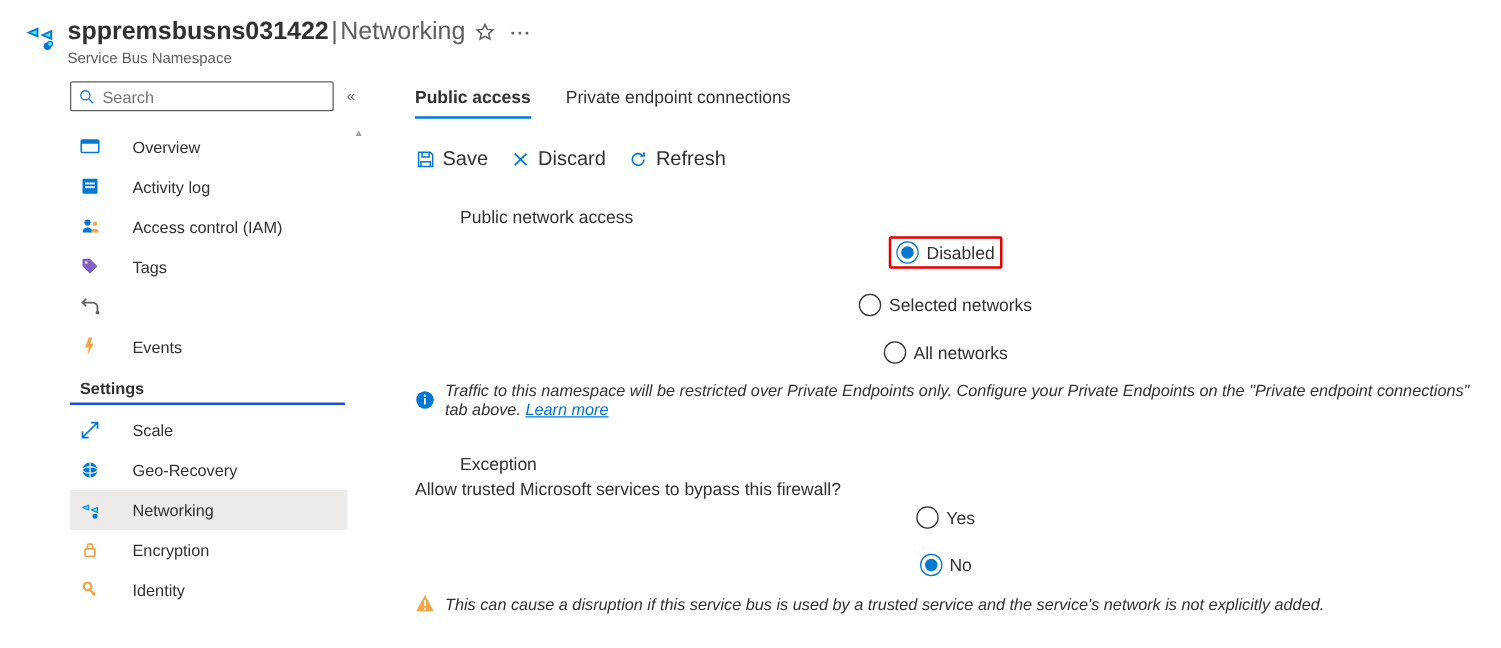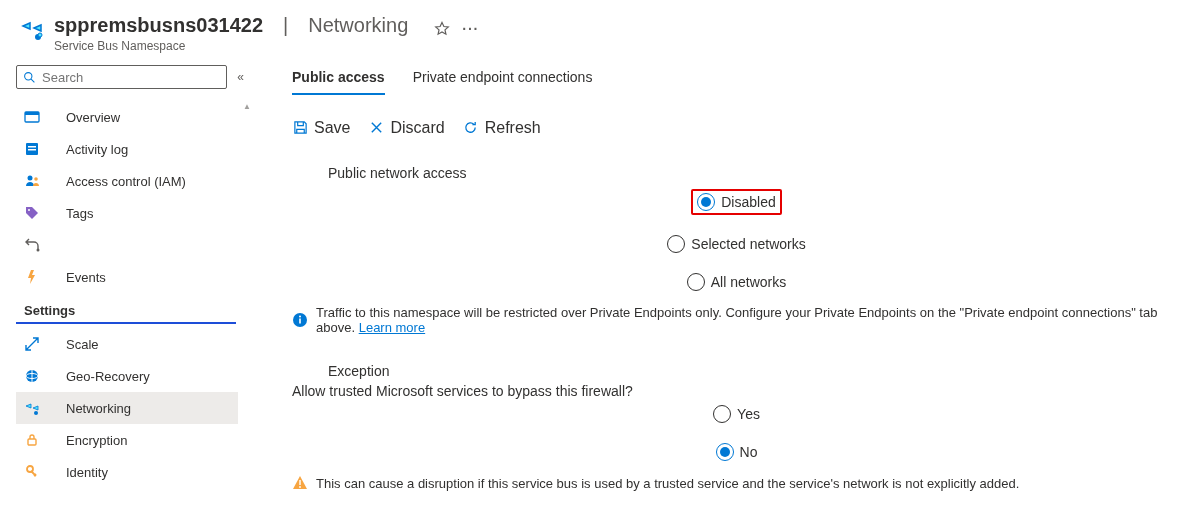--- a/index.html
+++ b/index.html
@@ -22,22 +22,22 @@
       width: 24px;
       height: 24px;
       flex-shrink: 0;
       margin-top: 4px;
     }
     .header-text h1 {
       font-size: 20px;
       font-weight: 600;
       color: #323130;
       display: flex;
-      align-items: flex-end;
-      gap: 20px;
+      align-items: flex-start;
+      gap: 2px;
     }
     .header-text .section-title {
       font-weight: 400;
       color: #605e5c;
     }
     .header-text .subtitle {
       font-size: 12px;
       color: #605e5c;
       margin-top: 2px;
     }
@@ -46,20 +46,21 @@
       align-items: center;
       gap: 12px;
       margin-left: 6px;
       margin-top: 4px;
       color: #605e5c;
     }
     .star-icon, .more-icon { cursor: pointer; }
     .layout {
       display: flex;
       height: calc(100% - 56px);
+      padding-left: 40px;
     }
     .sidebar {
       width: 252px;
       flex-shrink: 0;
       padding: 8px 0 8px 16px;
       position: relative;
     }
     .search-row {
       display: flex;
       align-items: center;
@@ -217,20 +218,21 @@
       display: inline-flex;
       align-items: center;
       gap: 6px;
     }
     .info-row {
       display: flex;
       align-items: center;
       gap: 8px;
       margin-top: 14px;
       font-size: 13px;
+      font-style: italic;
     }
     .info-ico {
       width: 16px; height: 16px; flex-shrink:0;
       display:inline-flex; align-items:center; justify-content:center;
     }
     .link { color: #0078d4; text-decoration: underline; cursor: pointer; }
     .subtext {
       font-size: 14px;
       color: #323130;
       margin-top: 4px;

